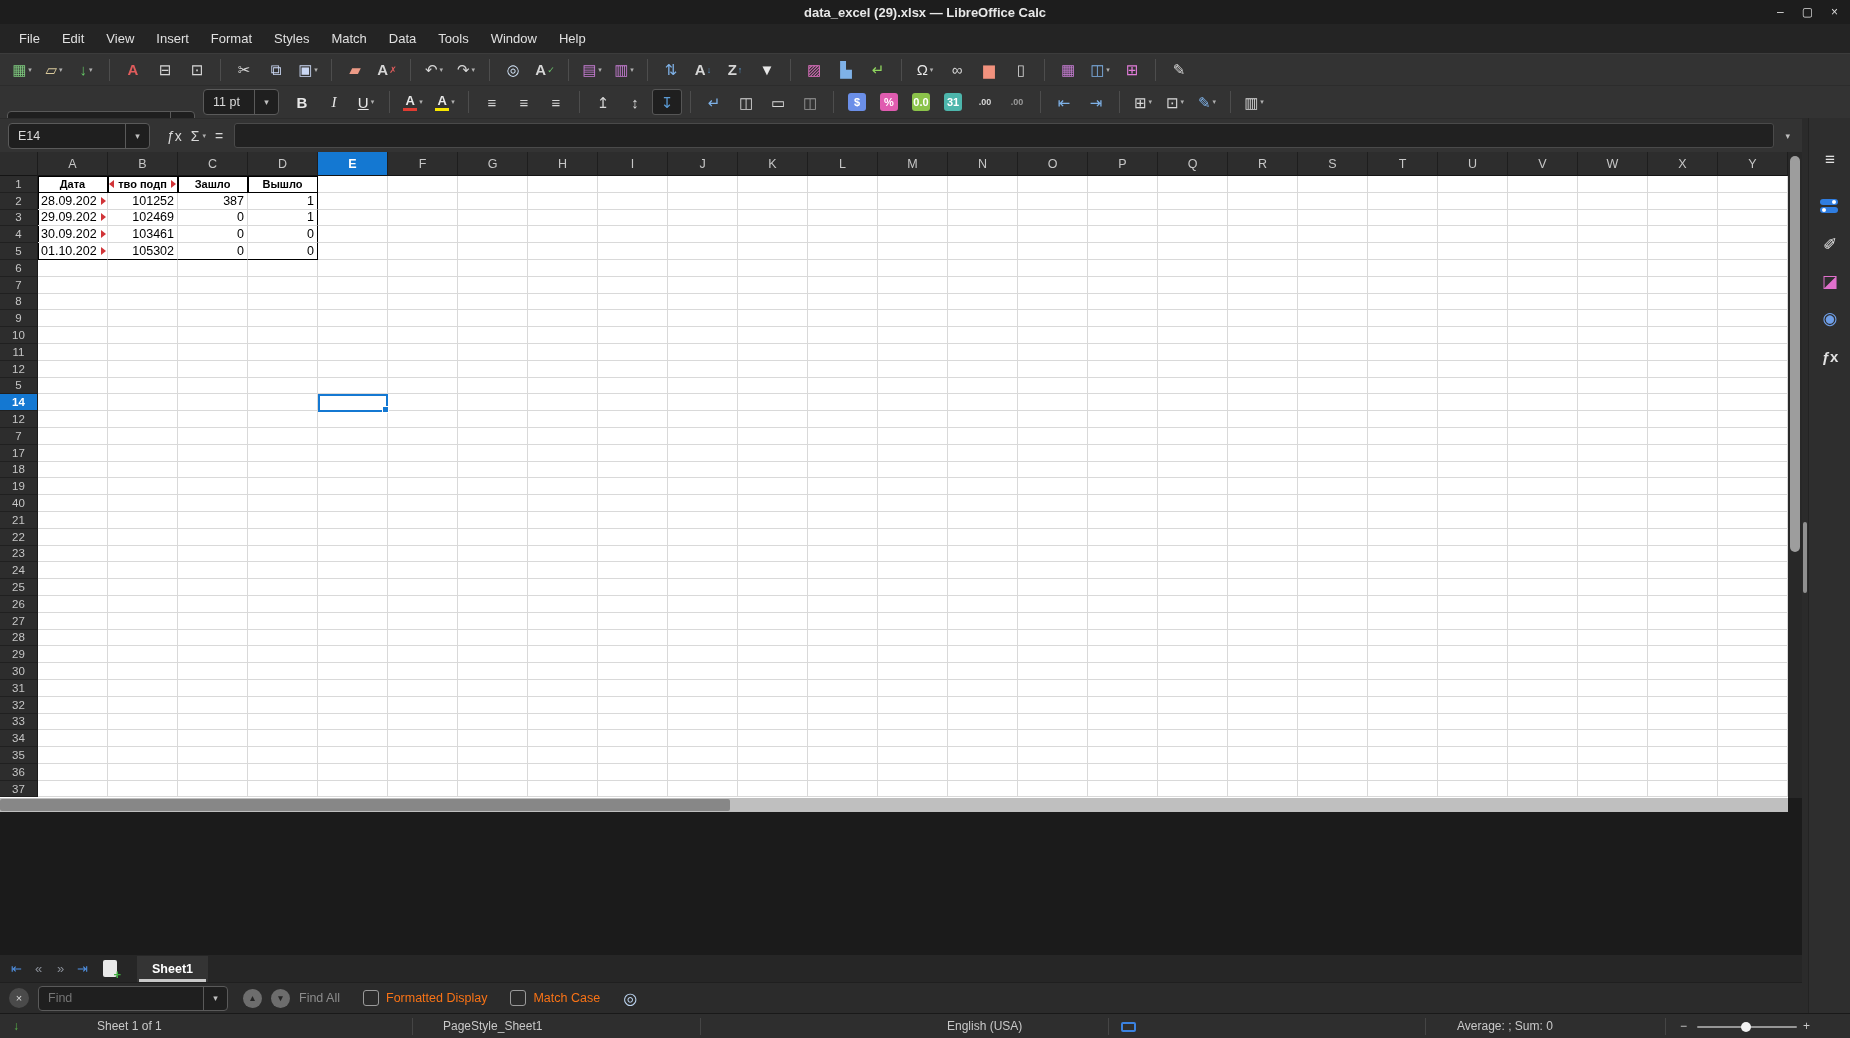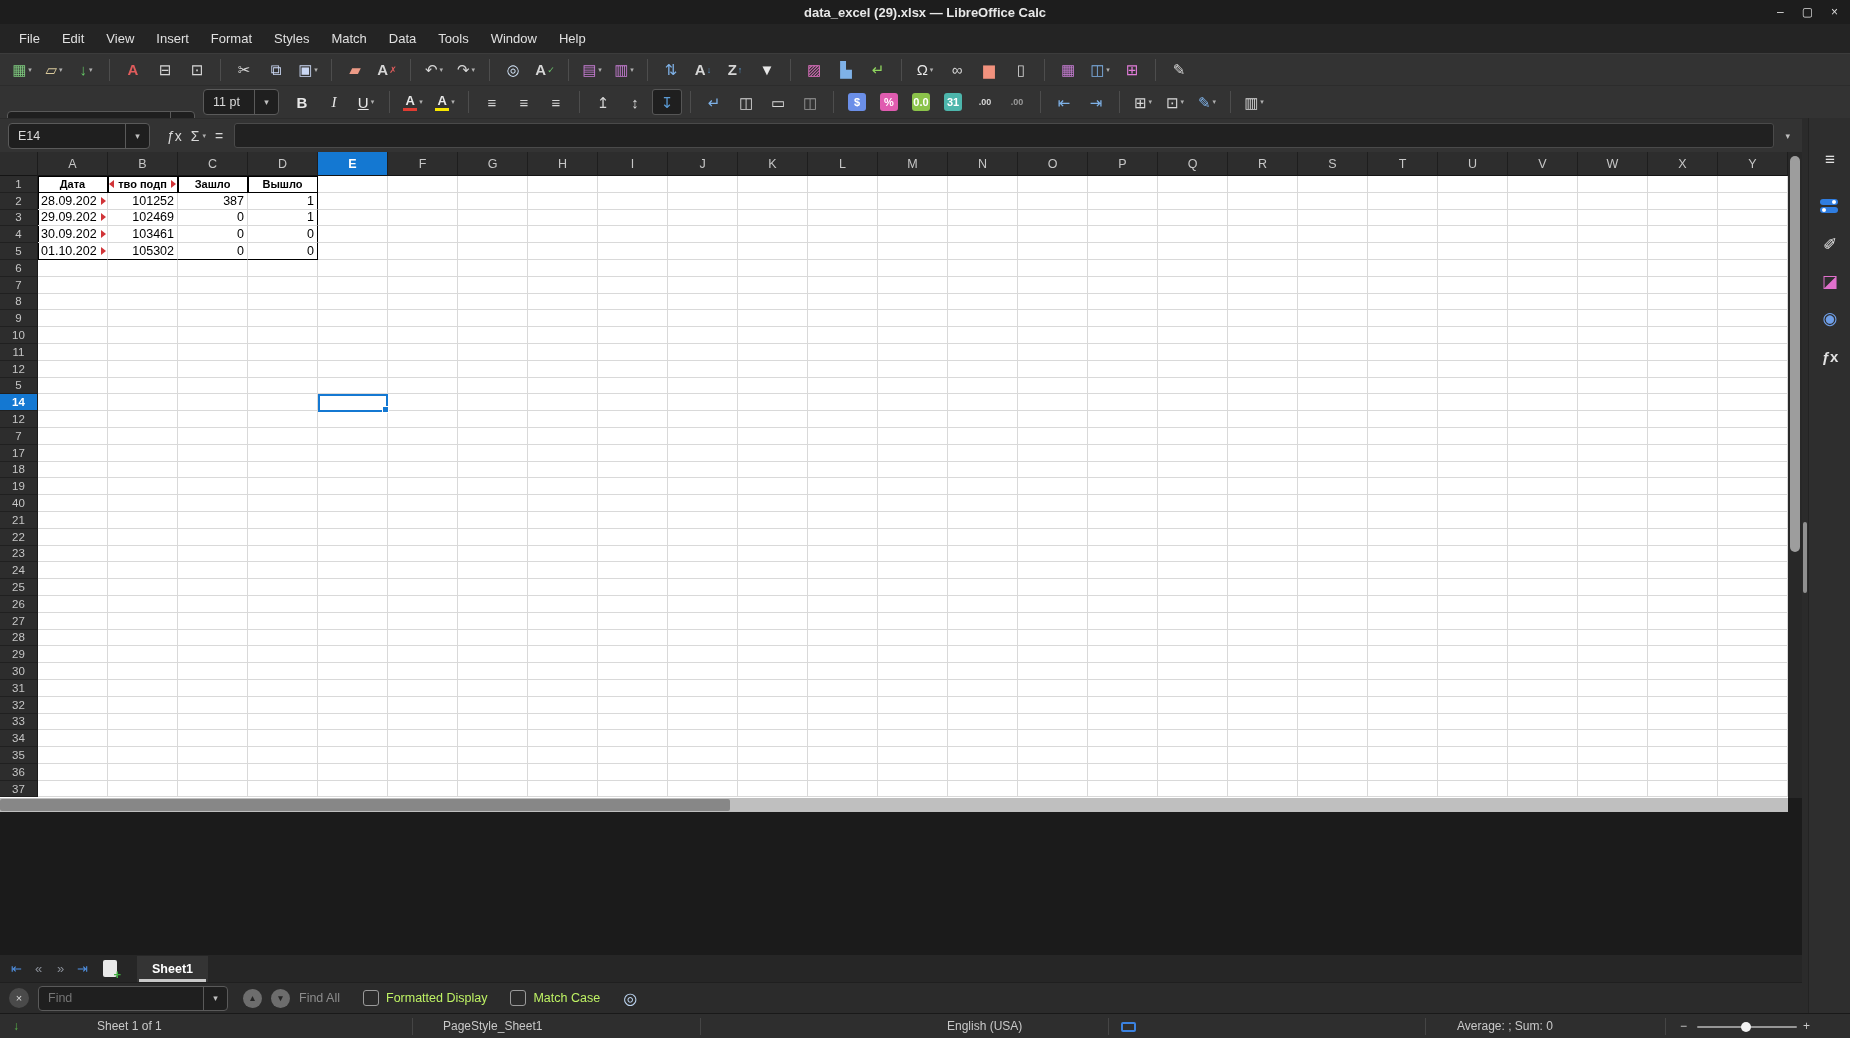--- a/index.html
+++ b/index.html
@@ -84,21 +84,21 @@
   .sheet-tab{position:relative;margin-left:8px;padding:0 15px;height:26px;display:flex;align-items:center;color:#fff;font-weight:bold;font-size:12.5px;background:#343434}
   .sheet-tab::after{content:"";position:absolute;left:2px;right:2px;bottom:0;height:3px;background:#c9c9c9}
   .findbar{position:absolute;top:982px;left:0;width:1802px;height:31px;background:#2b2b2b;border-top:1px solid #1f1f1f;display:flex;align-items:center;padding-left:9px;box-sizing:border-box;gap:9px}
   .fb-close{width:20px;height:20px;border-radius:50%;background:#4a4a4a;color:#d8d8d8;display:flex;align-items:center;justify-content:center;font-size:11px}
   .find-combo{width:190px;height:25px}
   .find-combo input{flex:1;background:transparent;border:none;outline:none;color:#e0e0e0;font-size:12.5px;padding:0 9px;width:130px;font-family:"Liberation Sans",sans-serif}
   .circle-btn{width:19px;height:19px;border-radius:50%;background:#6d6d6d;color:#262626;display:flex;align-items:center;justify-content:center;font-size:9px;font-weight:bold}
   .fb-dim{color:#8c8c8c;font-size:12.5px}
   .chk-group{display:flex;align-items:center;gap:7px;margin-left:14px}
   .chk{width:14px;height:14px;border:1px solid #9a9a9a;border-radius:3px;background:transparent;flex:none}
-  .chk-label{color:#bef264;font-size:12.5px}
+  .chk-label{color:#f97316;font-size:12.5px}
   .fb-frico{margin-left:14px;font-size:16px;color:#bcd4f0}
   .statusbar{position:absolute;top:1013px;left:0;width:1850px;height:25px;background:#2e2e2e;border-top:1px solid #191919;font-size:12px;color:#c9c9c9}
   .statusbar .sit{position:absolute;top:5px;white-space:nowrap}
   .sdiv{position:absolute;top:4px;width:1px;height:17px;background:#454545}
   .sel-mode-rect{position:absolute;top:8px;width:15px;height:10px;border:2px solid #3b82e0;border-radius:2px;box-sizing:border-box}
   .zslider{position:absolute;top:12px;left:1697px;width:100px;height:2px;background:#969696;border-radius:2px}
   .zdot{position:absolute;left:44px;top:-4px;width:10px;height:10px;border-radius:50%;background:#f2f2f2}
   .status-arrow{color:#58b548;font-weight:bold}
 </style>
 </head>

